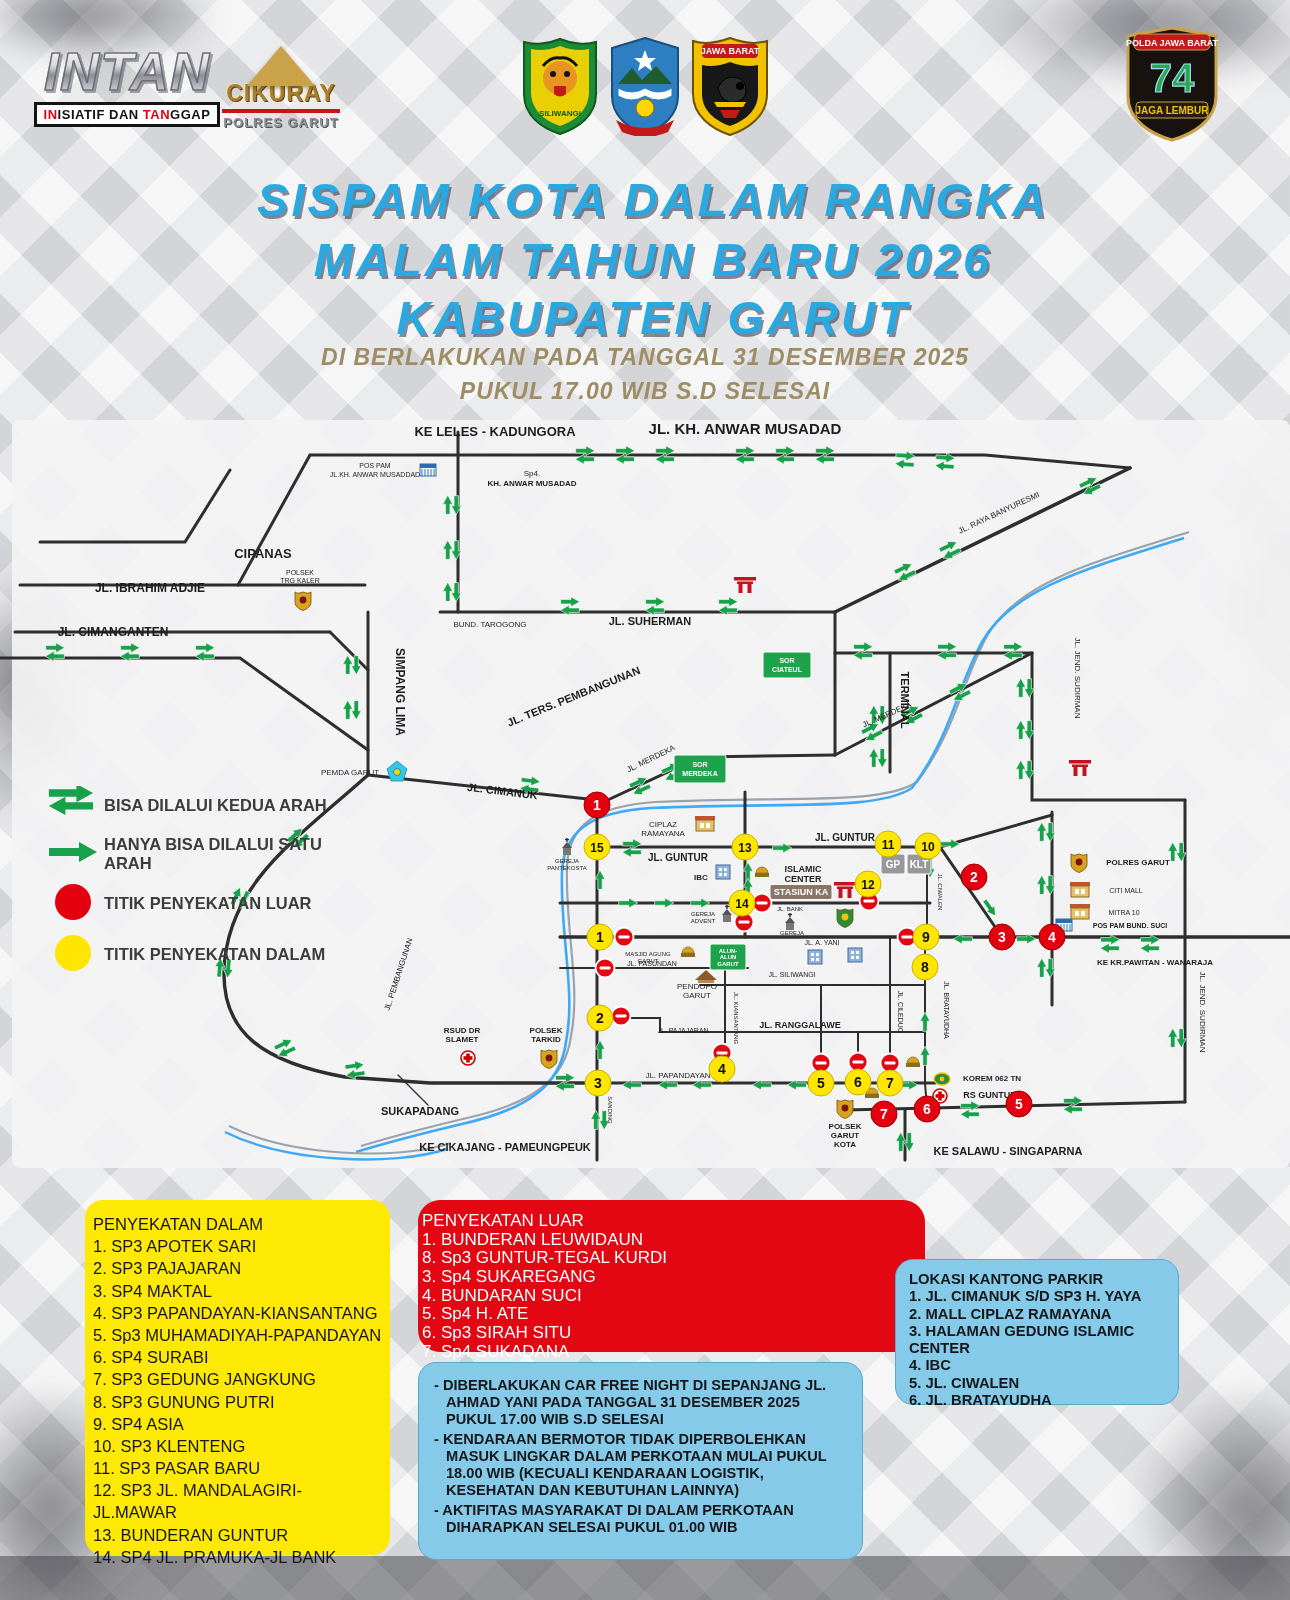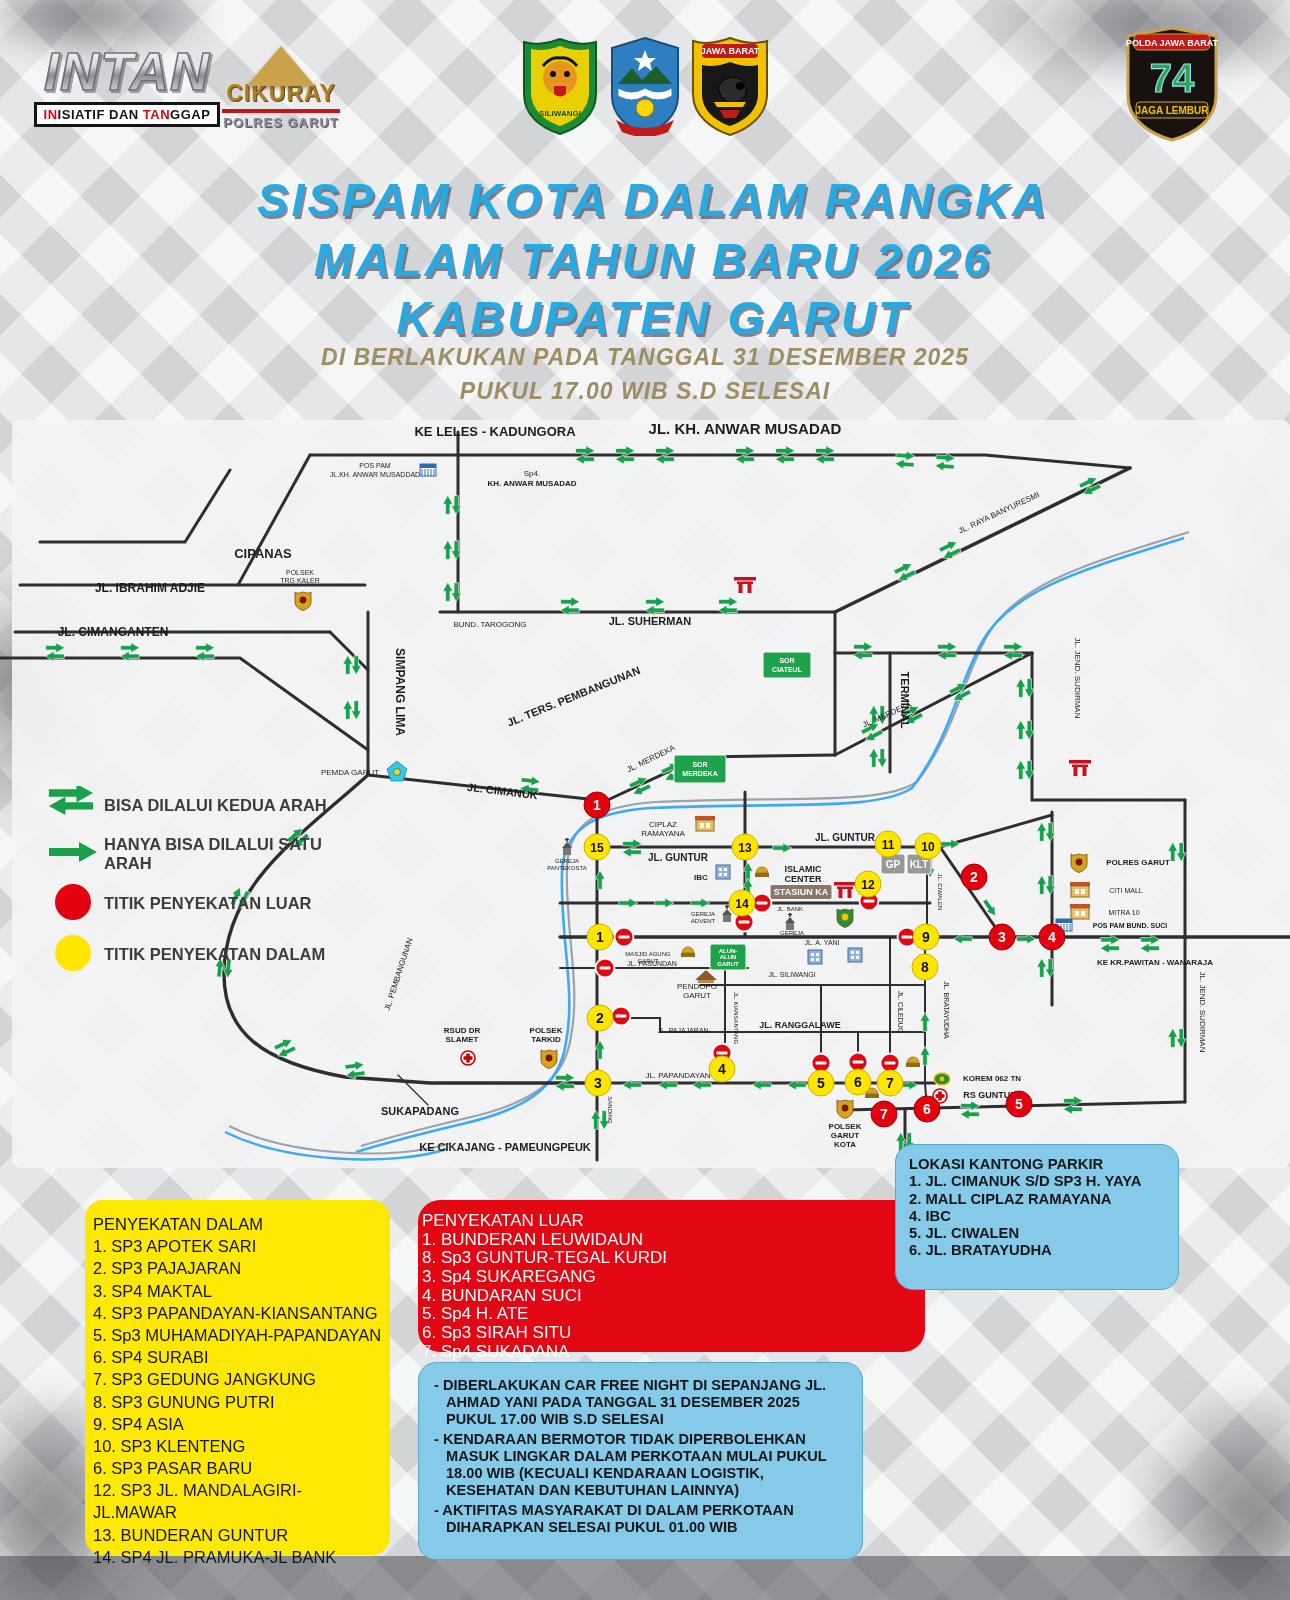--- a/index.html
+++ b/index.html
@@ -39,21 +39,21 @@
   .legend{position:absolute;left:42px;top:786px;width:300px;}
   .leg-row{display:flex;align-items:center;margin-bottom:11px;}
   .leg-ic{width:62px;flex:0 0 62px;text-align:center;}
   .leg-tx{font-size:16.5px;font-weight:800;color:#3c3c3c;line-height:1.15;}
   .dot{display:inline-block;width:36px;height:36px;border-radius:50%;}
   
   .panel{position:absolute;box-sizing:border-box;border-radius:18px;}
   .panel ul{list-style:none;margin:0;padding:0;}
   .p-yellow{left:85px;top:1200px;width:305px;height:355px;background:#fde903;color:#151515;padding:13px 8px;font-size:16.5px;line-height:1.345;}
   .p-red{left:418px;top:1200px;width:507px;height:152px;background:#e30613;color:#fff;padding:12px 4px;font-size:17px;line-height:1.1;border-radius:22px;}
-  .p-blue1{left:895px;top:1144px;width:284px;height:146px;background:#85cae8;color:#17171a;padding:11px 13px;font-size:14.8px;font-weight:800;line-height:1.17;border:1px solid #5aa7c9;}
+  .p-blue1{left:895px;top:1259px;width:284px;height:146px;background:#85cae8;color:#17171a;padding:11px 13px;font-size:14.8px;font-weight:800;line-height:1.17;border:1px solid #5aa7c9;}
   .p-blue2{left:418px;top:1362px;width:445px;height:198px;background:#85cae8;color:#17171a;padding:14px 15px;font-size:14.6px;font-weight:700;line-height:1.18;border:1px solid #5aa7c9;}
   .p-blue2 .note{padding-left:12px;text-indent:-12px;margin-bottom:2px;}
   .p-title{font-weight:inherit;}
   .p-red .p-title{font-weight:400;}
   .p-yellow .p-title{font-weight:400;}
 </style>
 </head>
 <body>
 
 <div class="poster">
@@ -919,21 +919,21 @@
         <li>1. SP3 APOTEK SARI</li>
         <li>2. SP3 PAJAJARAN</li>
         <li>3. SP4 MAKTAL</li>
         <li>4. SP3 PAPANDAYAN-KIANSANTANG</li>
         <li>5. Sp3 MUHAMADIYAH-PAPANDAYAN</li>
         <li>6. SP4 SURABI</li>
         <li>7. SP3 GEDUNG JANGKUNG</li>
         <li>8. SP3 GUNUNG PUTRI</li>
         <li>9. SP4 ASIA</li>
         <li>10. SP3 KLENTENG</li>
-        <li>6. SP3 PASAR BARU</li>
+        <li>11. SP3 PASAR BARU</li>
         <li>12. SP3 JL. MANDALAGIRI-JL.MAWAR</li>
         <li>13. BUNDERAN GUNTUR</li>
         <li>14. SP4 JL. PRAMUKA-JL BANK</li>
       </ul>
   </div>
 
   <div class="panel p-red">
     <div class="p-title">PENYEKATAN LUAR</div>
     <ul>
         <li>1. BUNDERAN LEUWIDAUN</li>
@@ -944,20 +944,21 @@
         <li>6. Sp3 SIRAH SITU</li>
         <li>7. Sp4 SUKADANA</li>
       </ul>
   </div>
 
   <div class="panel p-blue1">
     <div class="p-title">LOKASI KANTONG PARKIR</div>
     <ul>
         <li>1. JL. CIMANUK S/D SP3 H. YAYA</li>
         <li>2. MALL CIPLAZ RAMAYANA</li>
+        <li>3. HALAMAN GEDUNG ISLAMIC CENTER</li>
         <li>4. IBC</li>
         <li>5. JL. CIWALEN</li>
         <li>6. JL. BRATAYUDHA</li>
       </ul>
   </div>
 
   <div class="panel p-blue2">
     <div>
         <div class="note">- DIBERLAKUKAN CAR FREE NIGHT DI SEPANJANG JL. AHMAD YANI PADA TANGGAL 31 DESEMBER 2025 PUKUL 17.00 WIB S.D SELESAI</div>
         <div class="note">- KENDARAAN BERMOTOR TIDAK DIPERBOLEHKAN MASUK LINGKAR DALAM PERKOTAAN MULAI PUKUL 18.00 WIB (KECUALI KENDARAAN LOGISTIK, KESEHATAN DAN KEBUTUHAN LAINNYA)</div>

